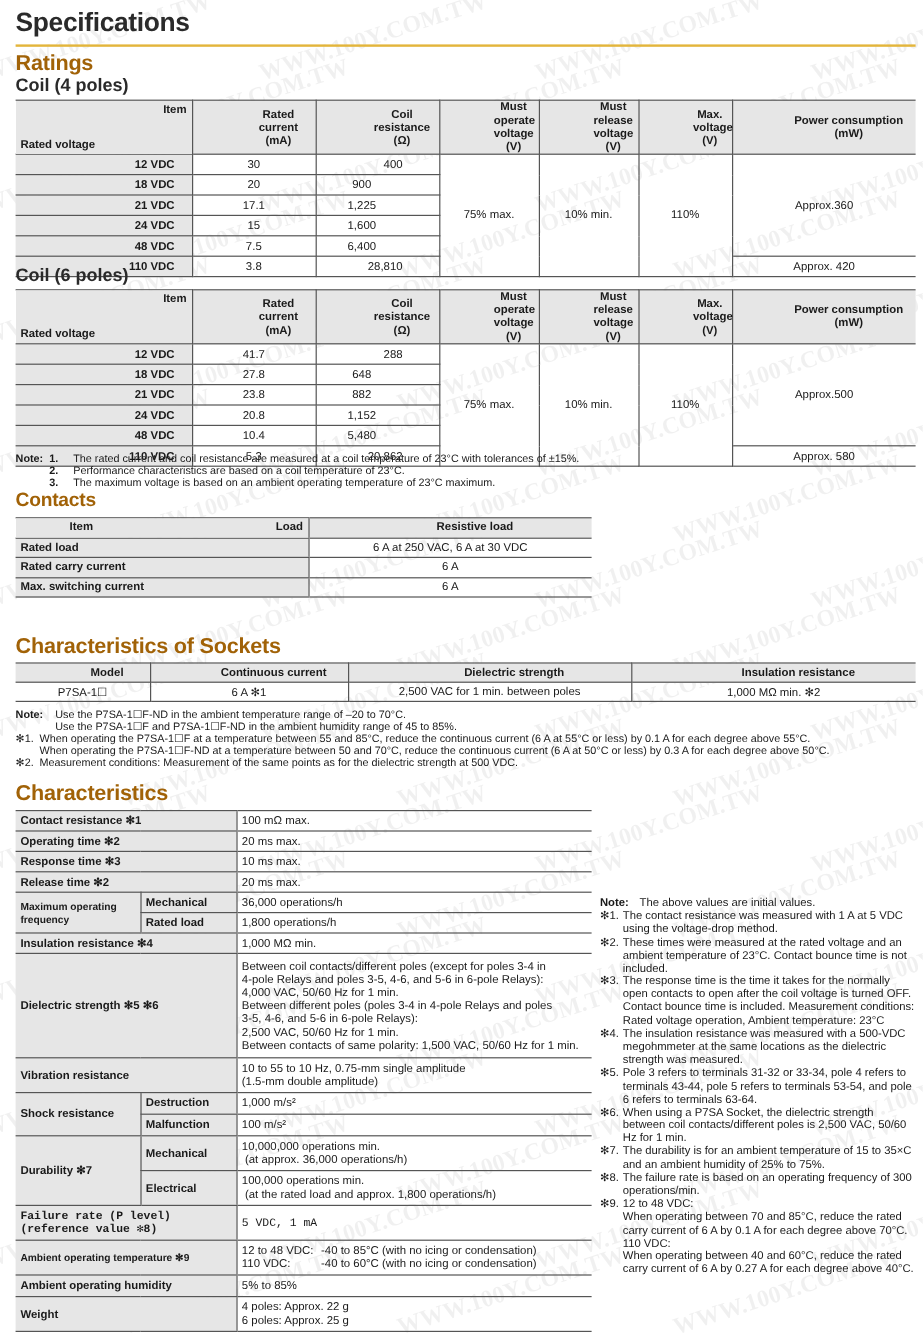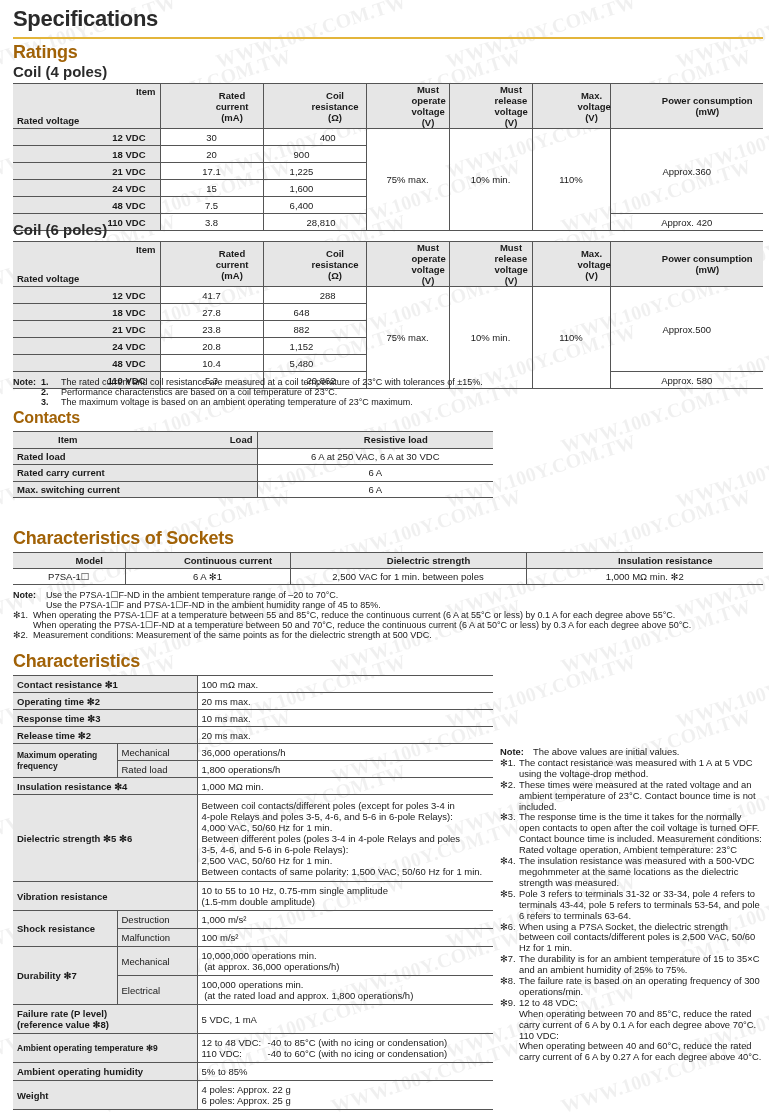--- a/index.html
+++ b/index.html
@@ -40,21 +40,21 @@
   .contacts td:nth-child(2), .contacts th:nth-child(2) { border-left: 1px solid #555; }
 
   .sockets { left: 13px; top: 552px; width: 750px; border-top: 1.5px solid #444; border-bottom: 1.5px solid #444; }
   .sockets th, .sockets td { height: 16px; }
   .sockets tr th:first-child, .sockets tr td:first-child { border-left: none; }
   .sockets tr th:last-child, .sockets tr td:last-child { border-right: none; }
 
   .chars { left: 13px; top: 675px; width: 480px; border-top: 1.5px solid #444; border-bottom: 1.5px solid #444; font-size: 9.5px; }
   .chars td { border-left: none; border-right: none; line-height: 11px; padding-top: 1px; padding-bottom: 1px; }
   .chars td.val { border-left: 1px solid #555; }
-  .chars td.sub { border-left: 1px solid #555; background: #e6e6e6; font-weight: normal; }
+  .chars td.sub { border-left: 1px solid #555; background: #e6e6e6; font-weight: bold; }
   .small { font-size: 8.5px; }
 
   .rnote { position: absolute; left: 500px; top: 747px; width: 262px; font-size: 9.4px; line-height: 10.9px; }
   .rnote .nl { display: flex; }
   .rnote .k { width: 19px; flex: 0 0 19px; }
 
   .wm { position: absolute; color: rgba(0,0,0,0.06); font-family: "Liberation Serif", serif; font-weight: bold; font-size: 20px; transform: rotate(-18deg); pointer-events: none; white-space: nowrap; }
 </style>
 </head>
 <body>
@@ -422,21 +422,21 @@
     </tr>
     <tr style="height:29px;">
       <td class="lab" rowspan="2">Durability ✻7</td>
       <td class="sub">Mechanical</td>
       <td class="val"><span>10,000,000 operations min.</span><br><span style="white-space:pre;"> (at approx. 36,000 operations/h)</span></td>
     </tr>
     <tr style="height:29px;">
       <td class="sub">Electrical</td>
       <td class="val"><span>100,000 operations min.</span><br><span style="white-space:pre;"> (at the rated load and approx. 1,800 operations/h)</span></td>
     </tr>
-    <tr style="height:29px;">
+    <tr style="height:29px;font-family:Liberation Mono, monospace;">
       <td class="lab" colspan="2"><span>Failure rate (P level)</span><br><span>(reference value ✻8)</span></td>
       <td class="val">5 VDC, 1 mA</td>
     </tr>
     <tr style="height:29px;">
       <td class="lab small" colspan="2">Ambient operating temperature ✻9</td>
       <td class="val">
         <span style="display:inline-block; width:66px;">12 to 48 VDC:</span><span>-40 to 85°C (with no icing or condensation)</span><br>
         <span style="display:inline-block; width:66px;">110 VDC:</span><span>-40 to 60°C (with no icing or condensation)</span>
       </td>
     </tr>

